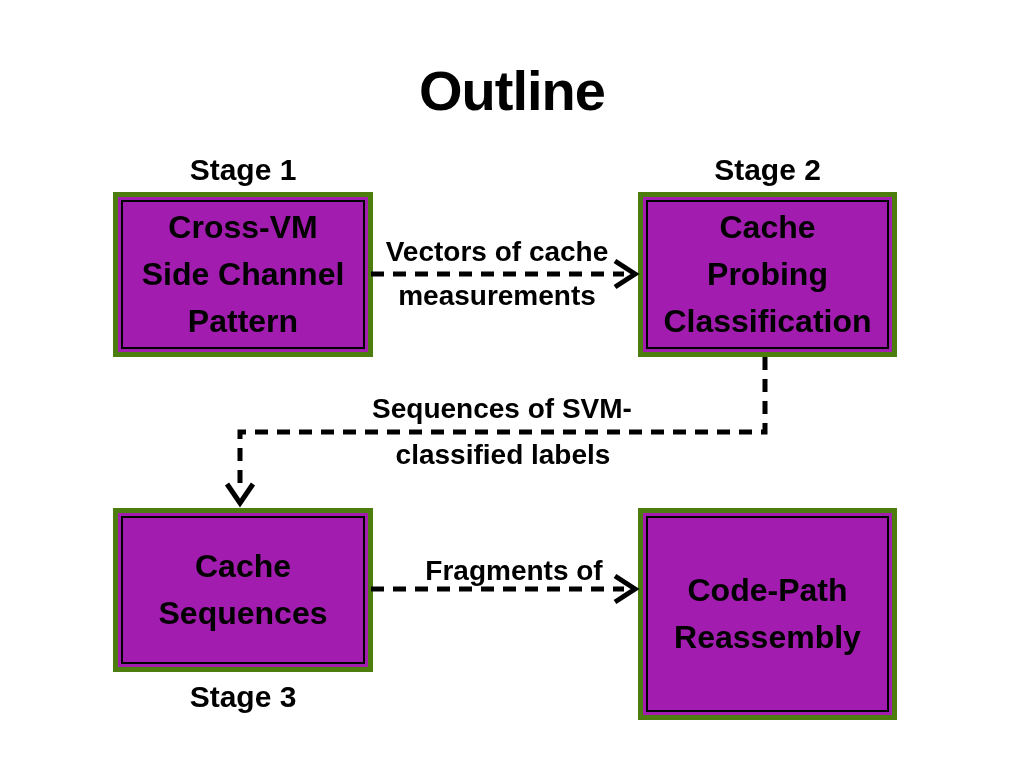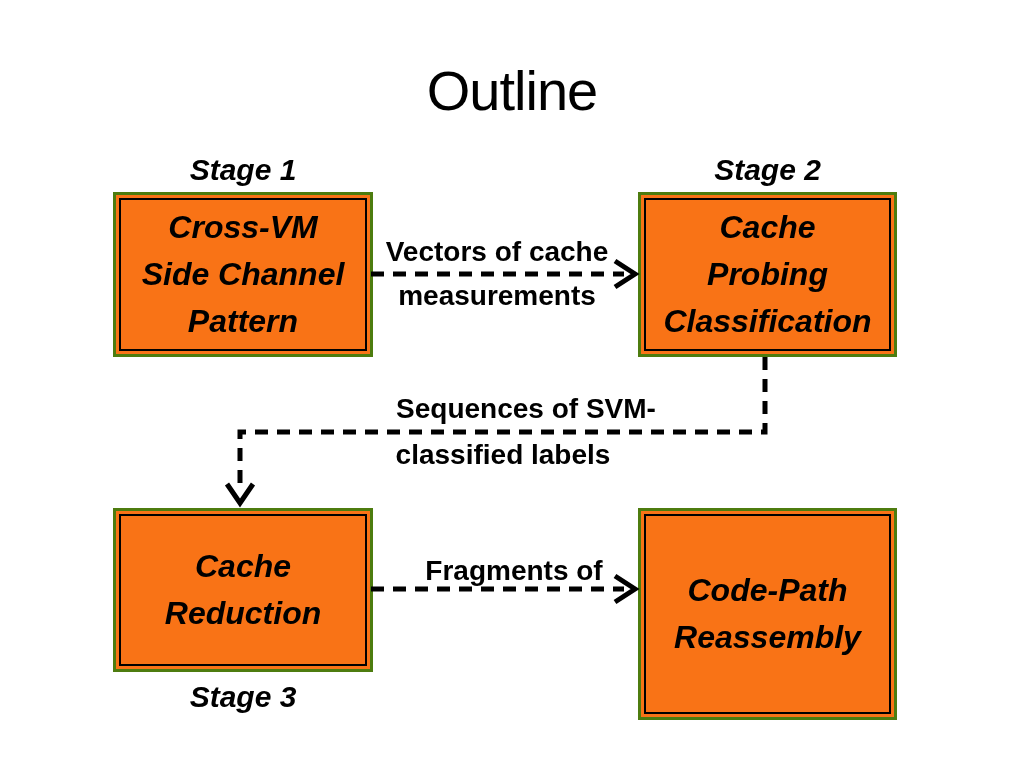--- a/index.html
+++ b/index.html
@@ -17,39 +17,37 @@
     color: #000000;
   }
   .title {
     position: absolute;
     top: 58px;
     left: 0;
     width: 100%;
     margin: 0;
     text-align: center;
     font-size: 56px;
-    font-weight: normal;
+    font-weight: bold;
     letter-spacing: -1px;
     color: #000000;
   }
   .stage-label {
     position: absolute;
     text-align: center;
     font-size: 30px;
     font-weight: bold;
     line-height: 36px;
     color: #000000;
-    font-style: italic;
   }
   .box {
     position: absolute;
-    border: 3px solid #4d7c0f;
-    background: #f97316;
+    border: 5px solid #4d7c0f;
+    background: #a21caf;
     box-sizing: border-box;
-    font-style: italic;
   }
   .box-inner {
     position: absolute;
     inset: 3px;
     border: 2px solid #000000;
     display: flex;
     align-items: center;
     justify-content: center;
     text-align: center;
   }
@@ -120,21 +118,21 @@
         <span>Probing</span>
         <span>Classification</span>
       </div>
     </div>
   </div>
 
   <div class="box" style="left:113px; top:508px; width:260px; height:164px;">
     <div class="box-inner">
       <div class="box-text">
         <span>Cache</span>
-        <span>Reduction</span>
+        <span>Sequences</span>
       </div>
     </div>
   </div>
 
   <div class="box" style="left:638px; top:508px; width:259px; height:212px;">
     <div class="box-inner">
       <div class="box-text">
         <span>Code-Path</span>
         <span>Reassembly</span>
       </div>
@@ -149,18 +147,18 @@
     <polyline class="dash" points="765,357 765,432 240,432 240,492"></polyline>
     <polyline class="head" points="227,484 240,503 253,484"></polyline>
 
     <line class="dash" x1="371" y1="589" x2="624" y2="589"></line>
     <polyline class="head" points="615,576 635,589 615,602"></polyline>
   </svg>
 
   <div class="connector-label" style="left:497px; top:233px;">Vectors of cache</div>
   <div class="connector-label" style="left:497px; top:277px;">measurements</div>
 
-  <div class="connector-label" style="left:526px; top:390px;text-align:center;">Sequences of SVM-</div>
+  <div class="connector-label" style="left:502px; top:390px;text-align:center;">Sequences of SVM-</div>
   <div class="connector-label" style="left:503px; top:436px;">classified labels</div>
 
   <div class="connector-label" style="left:502px; top:552px;margin-left:12px;">Fragments of</div>
 
 </div>
 
 </body></html>

